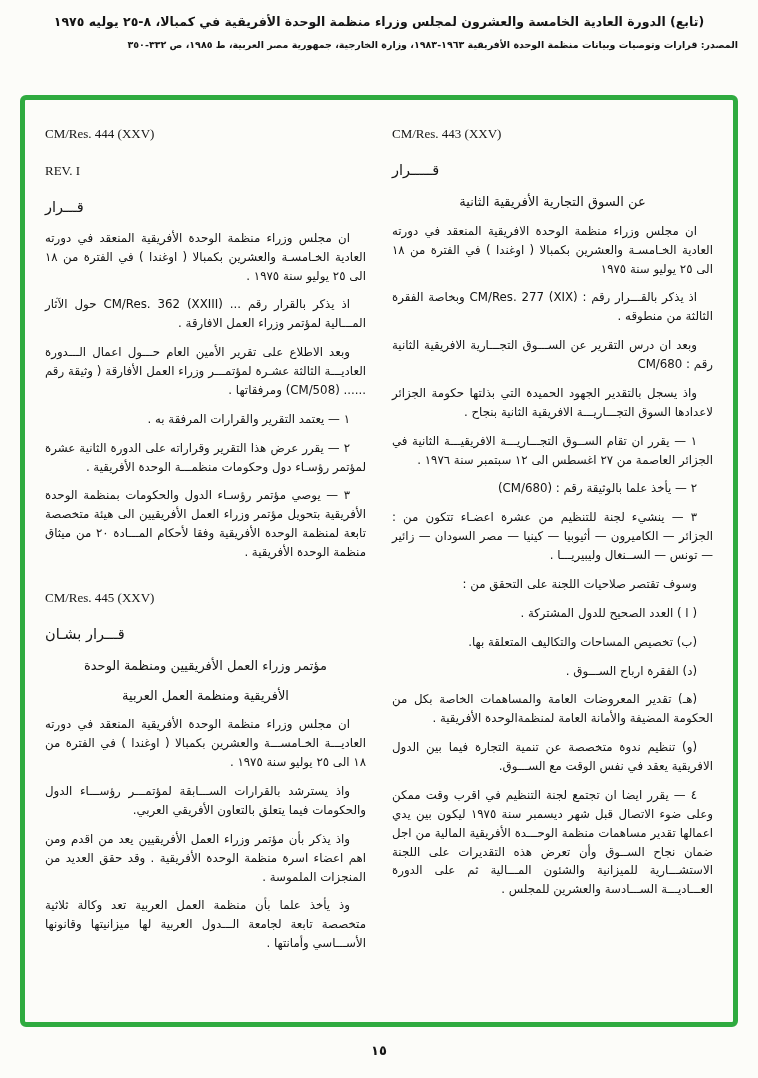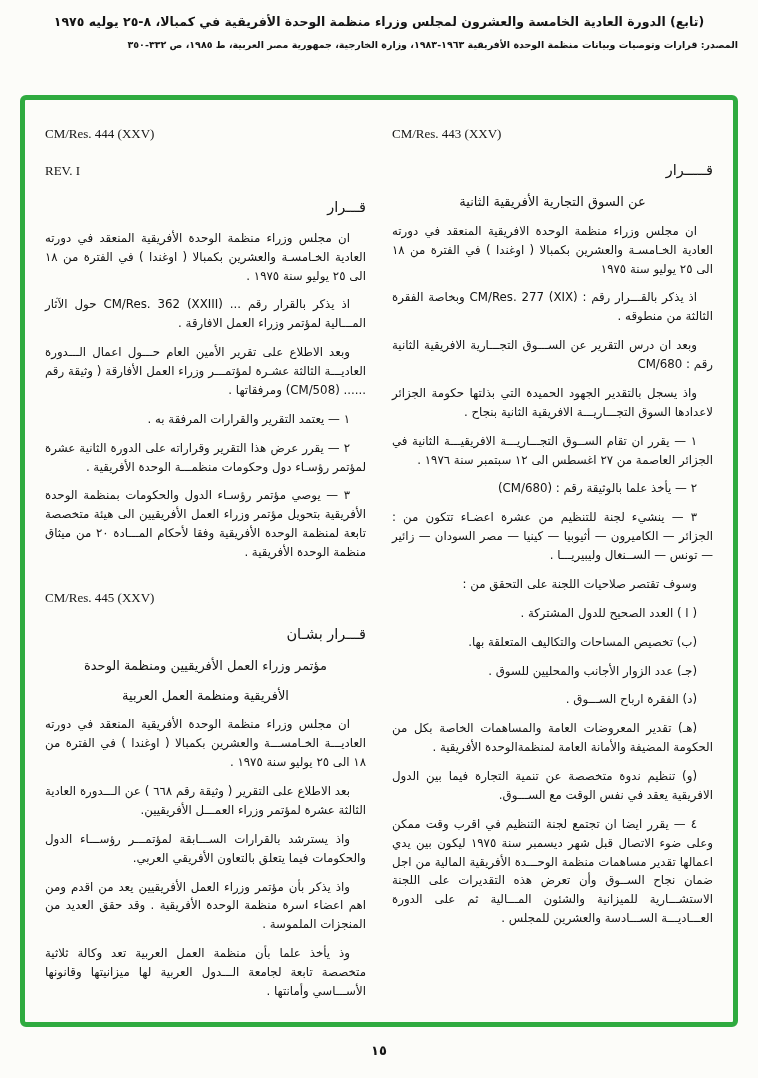--- a/index.html
+++ b/index.html
@@ -42,21 +42,21 @@
   .block.para { text-indent: 16px; }
   .block.ref {
     direction: ltr; text-align: left;
     font-family: "Liberation Serif", serif;
     font-size: 13px;
     margin-bottom: 4px;
     text-indent: 0;
   }
   .block + .block.ref { margin-top: 26px; }
   .block.ref + .block.ref { margin-top: 16px; }
-  .block.heading { text-align: right; font-size: 14.5px; margin: 14px 0 10px 0; text-indent: 0; letter-spacing: 1px; }
+  .block.heading { text-align: left; font-size: 14.5px; margin: 14px 0 10px 0; text-indent: 0; letter-spacing: 1px; }
   .block.subheading { text-align: center; font-size: 13px; margin: 0 0 9px 0; text-indent: 0; }
 
   .page-footer { position: absolute; left: 0; top: 1040px; width: 100%; text-align: center; }
   .page-num { font-size: 13px; font-weight: bold; }
 </style>
 </head>
 <body>
 
 <div class="page">
 
@@ -74,42 +74,40 @@
           <div class="block para">ان مجلس وزراء منظمة الوحدة الافريقية المنعقد في دورته العادية الخـامسـة والعشرين بكمبالا ( اوغندا ) في الفترة من ١٨ الى ٢٥ يوليو سنة ١٩٧٥</div>
           <div class="block para">اذ يذكر بالقـــرار رقم : ‎CM/Res. 277 (XIX)‎ وبخاصة الفقرة الثالثة من منطوقه .</div>
           <div class="block para">وبعد ان درس التقرير عن الســـوق التجـــارية الافريقية الثانية رقم : ‎CM/680‎</div>
           <div class="block para">واذ يسجل بالتقدير الجهود الحميدة التي بذلتها حكومة الجزائر لاعدادها السوق التجـــاريـــة الافريقية الثانية بنجاح .</div>
           <div class="block para">١ — يقرر ان تقام الســوق التجـــاريـــة الافريقيـــة الثانية في الجزائر العاصمة من ٢٧ اغسطس الى ١٢ سبتمبر سنة ١٩٧٦ .</div>
           <div class="block para">٢ — يأخذ علما بالوثيقة رقم : ‎(CM/680)‎</div>
           <div class="block para">٣ — ينشيء لجنة للتنظيم من عشرة اعضـاء تتكون من : الجزائر — الكاميرون — أثيوبيا — كينيا — مصر السودان — زائير — تونس — الســنغال وليبيريـــا .</div>
           <div class="block para">وسوف تقتصر صلاحيات اللجنة على التحقق من :</div>
           <div class="block para">( ا ) العدد الصحيح للدول المشتركة .</div>
           <div class="block para">(ب) تخصيص المساحات والتكاليف المتعلقة بها.</div>
-          <div class="block para">(جـ) عدد الزوار الأجانب والمحليين للسوق .</div>
           <div class="block para">(د) الفقرة ارباح الســـوق .</div>
           <div class="block para">(هـ) تقدير المعروضات العامة والمساهمات الخاصة بكل من الحكومة المضيفة والأمانة العامة لمنظمةالوحدة الأفريقية .</div>
           <div class="block para">(و) تنظيم ندوة متخصصة عن تنمية التجارة فيما بين الدول الافريقية يعقد في نفس الوقت مع الســـوق.</div>
           <div class="block para">٤ — يقرر ايضا ان تجتمع لجنة التنظيم في اقرب وقت ممكن وعلى ضوء الاتصال قبل شهر ديسمبر سنة ١٩٧٥ ليكون بين يدي اعمالها تقدير مساهمات منظمة الوحـــدة الأفريقية المالية من اجل ضمان نجاح الســوق وأن تعرض هذه التقديرات على اللجنة الاستشـــارية للميزانية والشئون المـــالية ثم على الدورة العـــاديـــة الســـادسة والعشرين للمجلس .</div>
         </div>
       <div class="col">
           <div class="block ref">CM/Res. 444 (XXV)</div>
           <div class="block ref">REV. I</div>
           <div class="block heading">قـــرار</div>
           <div class="block para">ان مجلس وزراء منظمة الوحدة الأفريقية المنعقد في دورته العادية الخـامسـة والعشرين بكمبالا ( اوغندا ) في الفترة من ١٨ الى ٢٥ يوليو سنة ١٩٧٥ .</div>
           <div class="block para">اذ يذكر بالقرار رقم ... ‎CM/Res. 362 (XXIII)‎ حول الآثار المـــالية لمؤتمر وزراء العمل الافارقة .</div>
           <div class="block para">وبعد الاطلاع على تقرير الأمين العام حـــول اعمال الـــدورة العاديـــة الثالثة عشـرة لمؤتمـــر وزراء العمل الأفارقة ( وثيقة رقم ...... ‎(CM/508)‎ ومرفقاتها .</div>
           <div class="block para">١ — يعتمد التقرير والقرارات المرفقة به .</div>
           <div class="block para">٢ — يقرر عرض هذا التقرير وقراراته على الدورة الثانية عشرة لمؤتمر رؤسـاء دول وحكومات منظمـــة الوحدة الأفريقية .</div>
           <div class="block para">٣ — يوصي مؤتمر رؤسـاء الدول والحكومات بمنظمة الوحدة الأفريقية بتحويل مؤتمر وزراء العمل الأفريقيين الى هيئة متخصصة تابعة لمنظمة الوحدة الأفريقية وفقا لأحكام المـــادة ٢٠ من ميثاق منظمة الوحدة الأفريقية .</div>
           <div class="block ref">CM/Res. 445 (XXV)</div>
           <div class="block heading">قـــرار بشـان</div>
           <div class="block subheading">مؤتمر وزراء العمل الأفريقيين ومنظمة الوحدة</div>
           <div class="block subheading">الأفريقية ومنظمة العمل العربية</div>
           <div class="block para">ان مجلس وزراء منظمة الوحدة الأفريقية المنعقد في دورته العاديـــة الخـامســـة والعشرين بكمبالا ( اوغندا ) في الفترة من ١٨ الى ٢٥ يوليو سنة ١٩٧٥ .</div>
-          <div class="block para">بعد الاطلاع على التقرير ( وثيقة رقم ٦٦٨ ) عن الـــدورة العادية الثالثة عشرة لمؤتمر وزراء العمـــل الأفريقيين.</div>
           <div class="block para">واذ يسترشد بالقرارات الســـابقة لمؤتمـــر رؤســـاء الدول والحكومات فيما يتعلق بالتعاون الأفريقي العربي.</div>
           <div class="block para">واذ يذكر بأن مؤتمر وزراء العمل الأفريقيين يعد من اقدم ومن اهم اعضاء اسرة منظمة الوحدة الأفريقية . وقد حقق العديد من المنجزات الملموسة .</div>
           <div class="block para">وذ يأخذ علما بأن منظمة العمل العربية تعد وكالة ثلاثية متخصصة تابعة لجامعة الـــدول العربية لها ميزانيتها وقانونها الأســـاسي وأمانتها .</div>
         </div>
     </div>
   </section>
 
   <footer class="page-footer">
     <span class="page-num">١٥</span>
   </footer>

